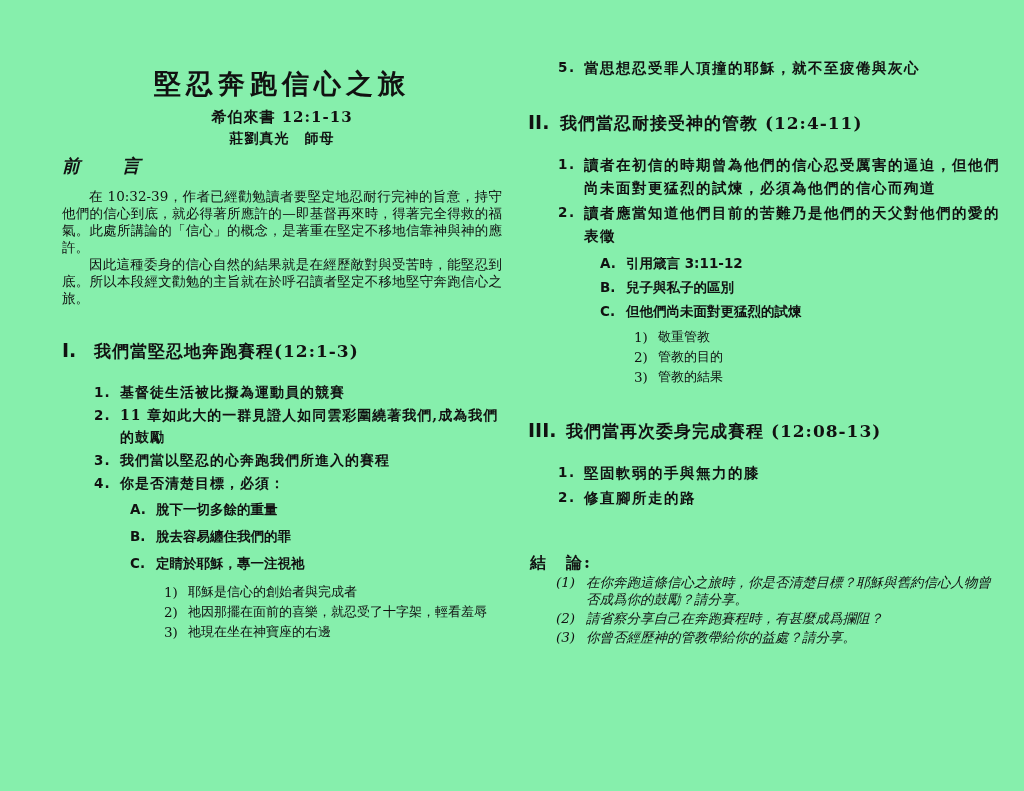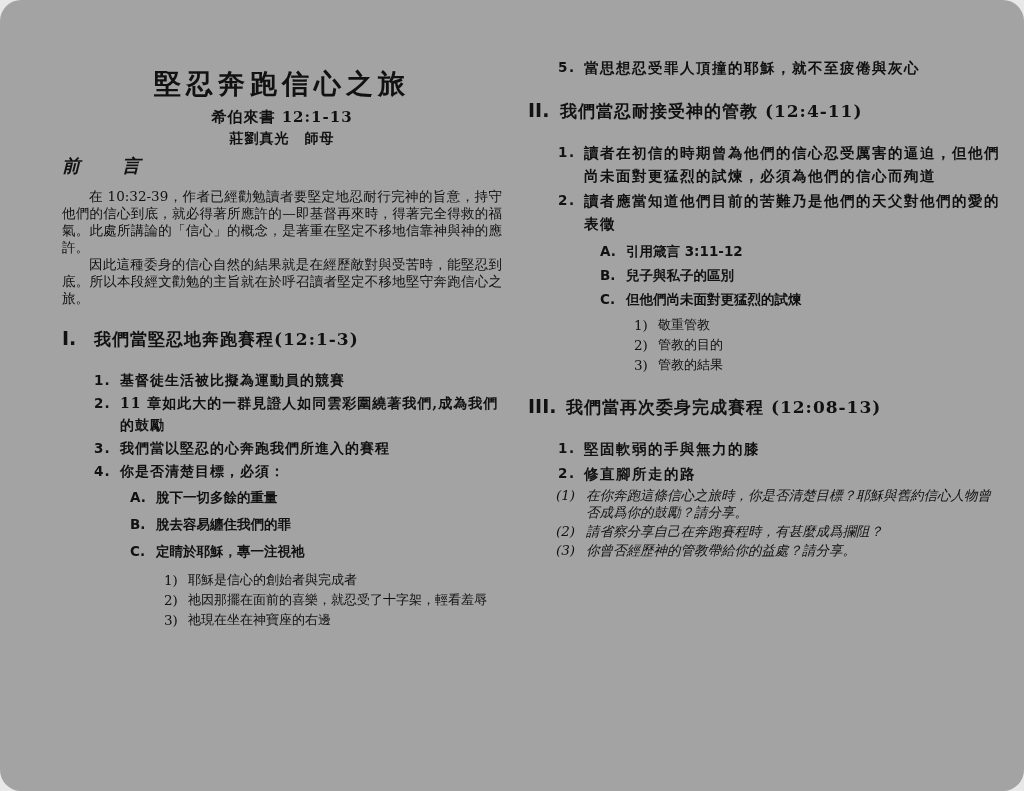--- a/index.html
+++ b/index.html
@@ -1,24 +1,23 @@
 <!DOCTYPE html>
 <html><head>
 <meta charset="utf-8">
 <style>
   html, body { margin: 0; padding: 0; background: #e8e8e8; }
   .page {
     position: relative;
     width: 1024px;
     height: 791px;
-    background: #a3a3a3;
+    background: #86efac;
     color: #111111;
     font-family: "DejaVu Serif", "Liberation Serif", serif;
     overflow: hidden;
-    border-radius: 21px;
   }
   .col { position: absolute; }
   .col-left  { left: 62px;  top: 66px; width: 440px; }
   .col-right { left: 528px; top: 56px; width: 474px; }
 
   
   .doc-title {
     text-align: center;
     font-size: 27px;
     font-weight: bold;
@@ -53,20 +52,21 @@
     text-indent: 2em;
     margin: 0;
   }
 
   
   .section-heading { display: flex; align-items: baseline; font-weight: bold; }
   .sh-num {
     font-family: "DejaVu Sans", "Liberation Sans", sans-serif;
     font-size: 19px;
     flex: 0 0 32px;
+    margin-top: 12px;
   }
   .sh-text { font-size: 17px; letter-spacing: 1px; }
   .mt-sec1 { margin: 20px 0 0 0; }
 
   
   .row { display: flex; }
   .marker {
     font-family: "DejaVu Sans", "Liberation Sans", sans-serif;
     font-weight: bold;
     flex: 0 0 26px;
@@ -239,20 +239,21 @@
 
     <div class="row r1">
       <span class="marker">1.</span>
       <span class="li-text">堅固軟弱的手與無力的膝</span>
     </div>
     <div class="row r1">
       <span class="marker">2.</span>
       <span class="li-text">修直腳所走的路</span>
     </div>
 
+    <div class="conclusion-heading">結　論:</div>
 
 
     <div class="row q">
       <span class="marker">(1)</span>
       <span class="li-text">在你奔跑這條信心之旅時，你是否清楚目標？耶穌與舊約信心人物曾否成爲你的鼓勵？請分享。</span>
     </div>
     <div class="row q">
       <span class="marker">(2)</span>
       <span class="li-text">請省察分享自己在奔跑賽程時，有甚麼成爲攔阻？</span>
     </div>

